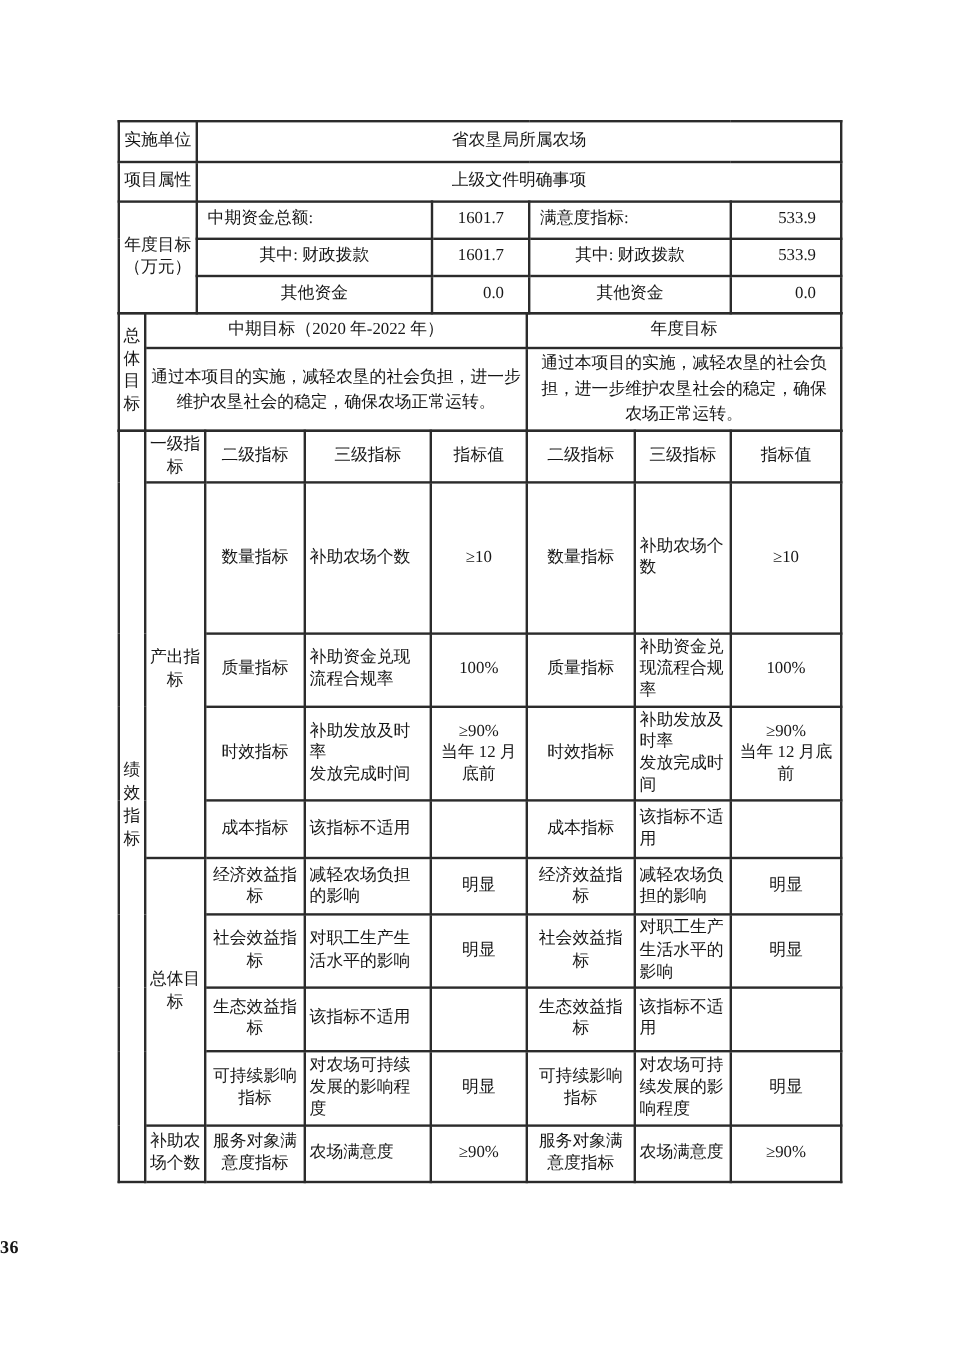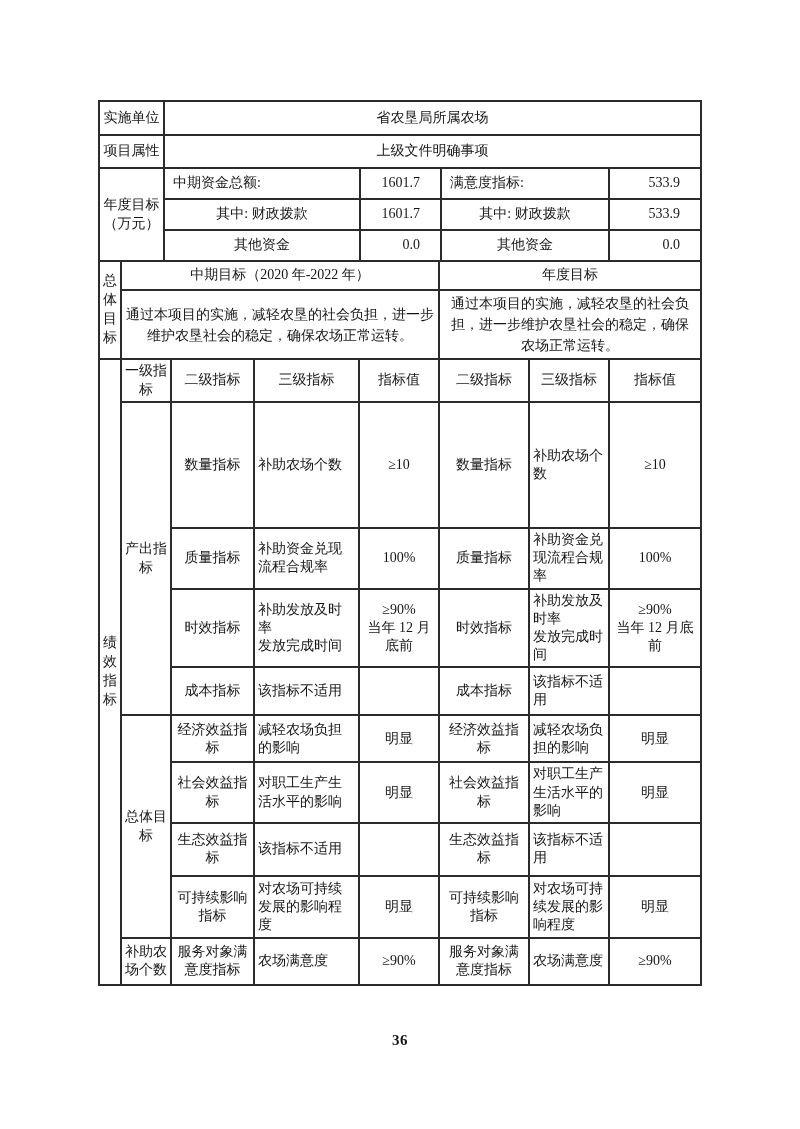--- a/index.html
+++ b/index.html
@@ -34,21 +34,21 @@
   .flabel { text-align: left; padding-left: 8px; }
   .num    { text-align: right; padding-right: 20px; }
   .vlabel { padding: 0; line-height: 1.35; }
   .goal   { line-height: 1.5; padding: 2px 4px; }
   .goalR  { line-height: 1.5; padding: 2px 5px; }
   .l3     { text-align: left; padding: 2px 3px; }
   .l2     { padding: 2px 5px; }
   .pageno {
     position: absolute;
     left: 0; right: 0; top: 1032px;
-    text-align: center;
+    text-align: left;
     font-size: 15px;
     font-weight: bold;
     letter-spacing: 0.5px;
   }
 </style>
 </head>
 <body>
 
 <div class="doc">
 

